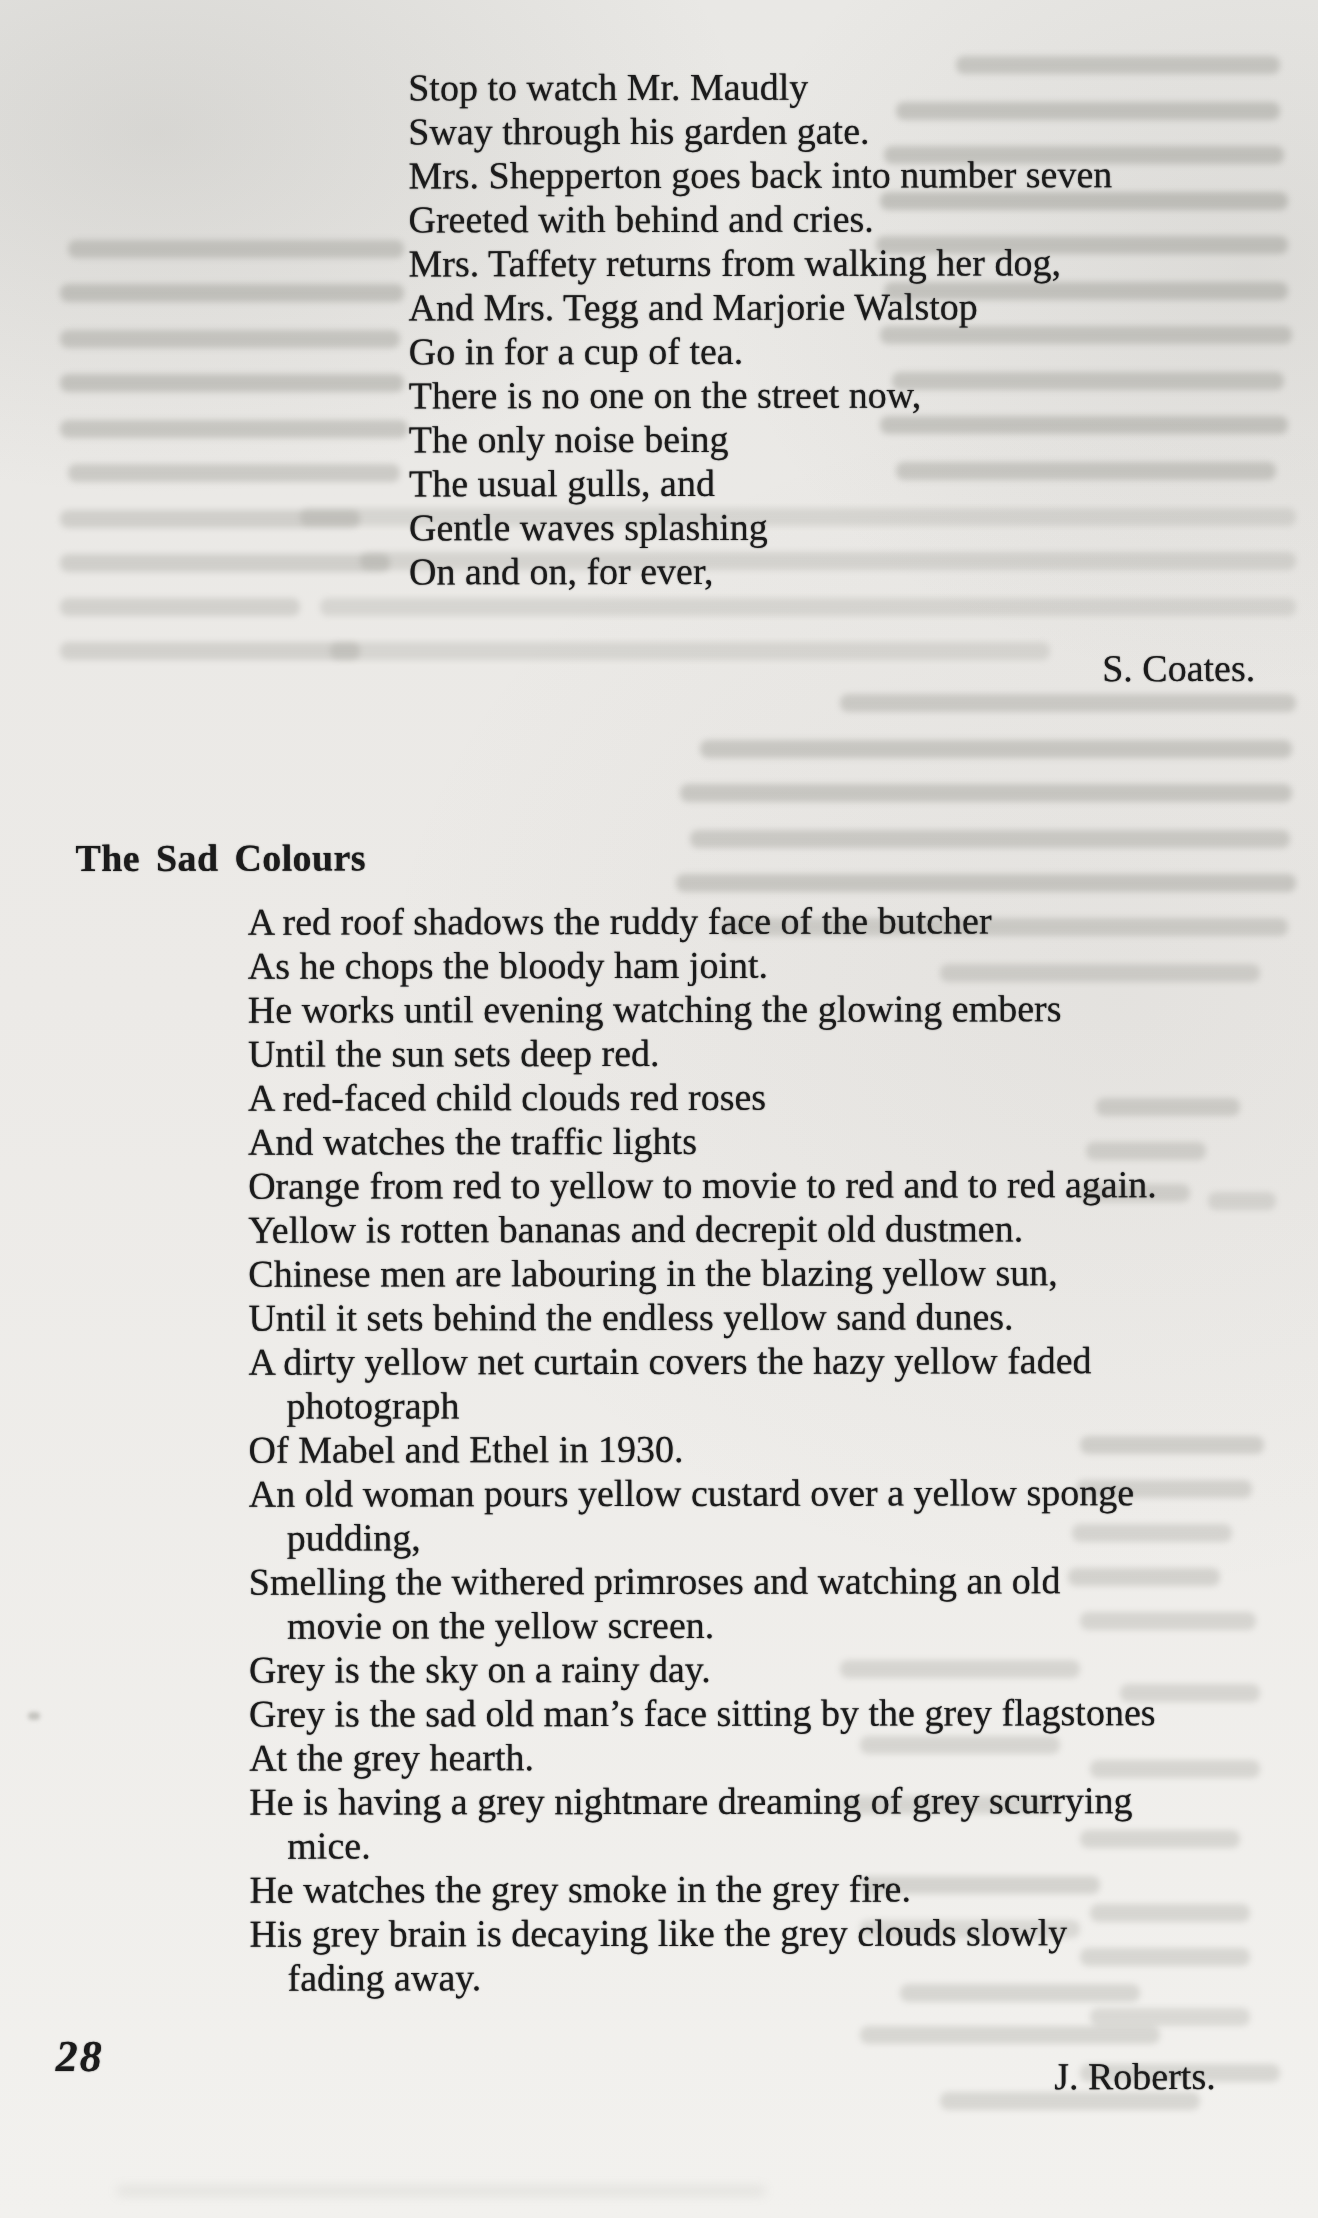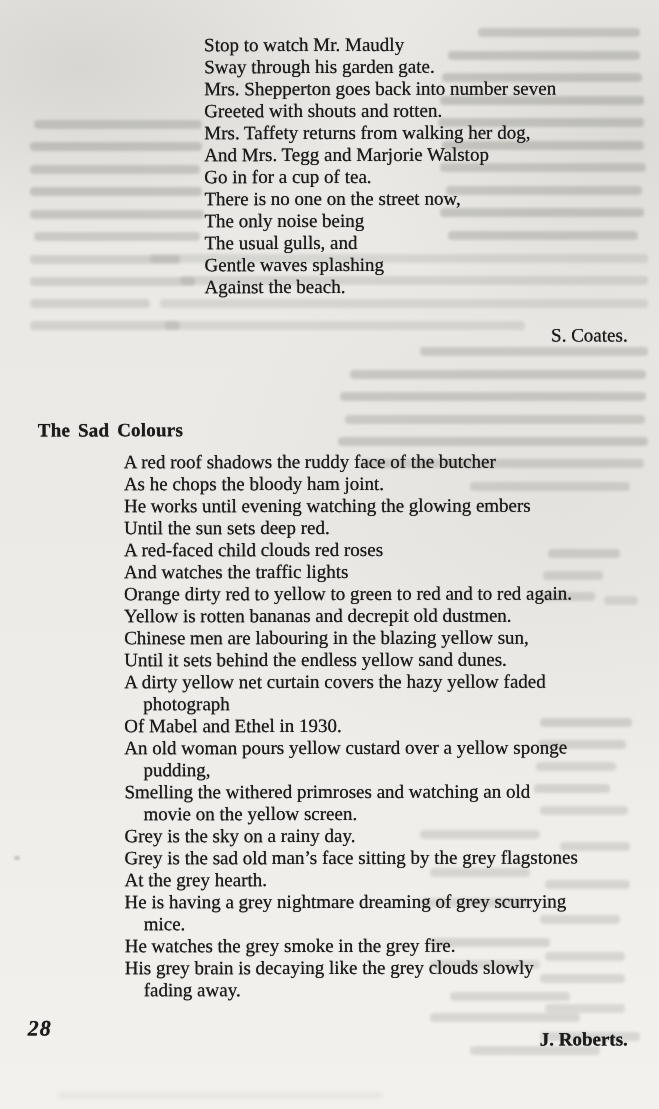--- a/index.html
+++ b/index.html
@@ -19,21 +19,21 @@
     text-shadow:0 0 0.7px rgba(27,27,27,0.85);
   }
   .content{position:absolute;inset:0;z-index:2;transform:rotate(-0.1deg);}
   .poem{position:absolute;font-size:19px;line-height:22px;}
   .pline{white-space:pre;}
   .pline.indent{padding-left:19px;}
   #poem1{left:205px;top:34px;}
   #poem2{left:124px;top:451px;}
   .attr{position:absolute;font-size:19px;line-height:22px;}
   #attr1{right:31px;top:325px;}
-  #attr2{right:32px;top:1029px;font-weight:bold;}
+  #attr2{right:52px;top:1029px;}
   .poem-title{
     position:absolute;left:38px;top:419px;
     font-size:19px;font-weight:700;letter-spacing:0.2px;word-spacing:3px;
   }
   .page-number{
     position:absolute;left:27px;top:1015px;
     font-size:22px;font-weight:700;letter-spacing:1px;font-style:italic;
   }
   #ghost-layer{position:absolute;inset:0;z-index:1;}
   #ghost-layer i{
@@ -113,43 +113,43 @@
     </div>
   <span class="speck"></span>
   <span class="smudge"></span>
 
   <div class="content">
 
     <div class="poem" id="poem1">
         <div class="pline">Stop to watch Mr. Maudly</div>
         <div class="pline">Sway through his garden gate.</div>
         <div class="pline">Mrs. Shepperton goes back into number seven</div>
-        <div class="pline">Greeted with shouts and rotten.</div>
+        <div class="pline">Greeted with behind and cries.</div>
         <div class="pline">Mrs. Taffety returns from walking her dog,</div>
         <div class="pline">And Mrs. Tegg and Marjorie Walstop</div>
         <div class="pline">Go in for a cup of tea.</div>
         <div class="pline">There is no one on the street now,</div>
         <div class="pline">The only noise being</div>
         <div class="pline">The usual gulls, and</div>
         <div class="pline">Gentle waves splashing</div>
-        <div class="pline">Against the beach.</div>
+        <div class="pline">On and on, for ever,</div>
       </div>
 
     <div class="attr" id="attr1">S. Coates.</div>
 
     <div class="poem-title">The Sad Colours</div>
 
     <div class="poem" id="poem2">
         <div class="pline">A red roof shadows the ruddy face of the butcher</div>
         <div class="pline">As he chops the bloody ham joint.</div>
         <div class="pline">He works until evening watching the glowing embers</div>
         <div class="pline">Until the sun sets deep red.</div>
         <div class="pline">A red-faced child clouds red roses</div>
         <div class="pline">And watches the traffic lights</div>
-        <div class="pline">Orange dirty red to yellow to green to red and to red again.</div>
+        <div class="pline">Orange from red to yellow to movie to red and to red again.</div>
         <div class="pline">Yellow is rotten bananas and decrepit old dustmen.</div>
         <div class="pline">Chinese men are labouring in the blazing yellow sun,</div>
         <div class="pline">Until it sets behind the endless yellow sand dunes.</div>
         <div class="pline">A dirty yellow net curtain covers the hazy yellow faded</div>
         <div class="pline indent">photograph</div>
         <div class="pline">Of Mabel and Ethel in 1930.</div>
         <div class="pline">An old woman pours yellow custard over a yellow sponge</div>
         <div class="pline indent">pudding,</div>
         <div class="pline">Smelling the withered primroses and watching an old</div>
         <div class="pline indent">movie on the yellow screen.</div>

